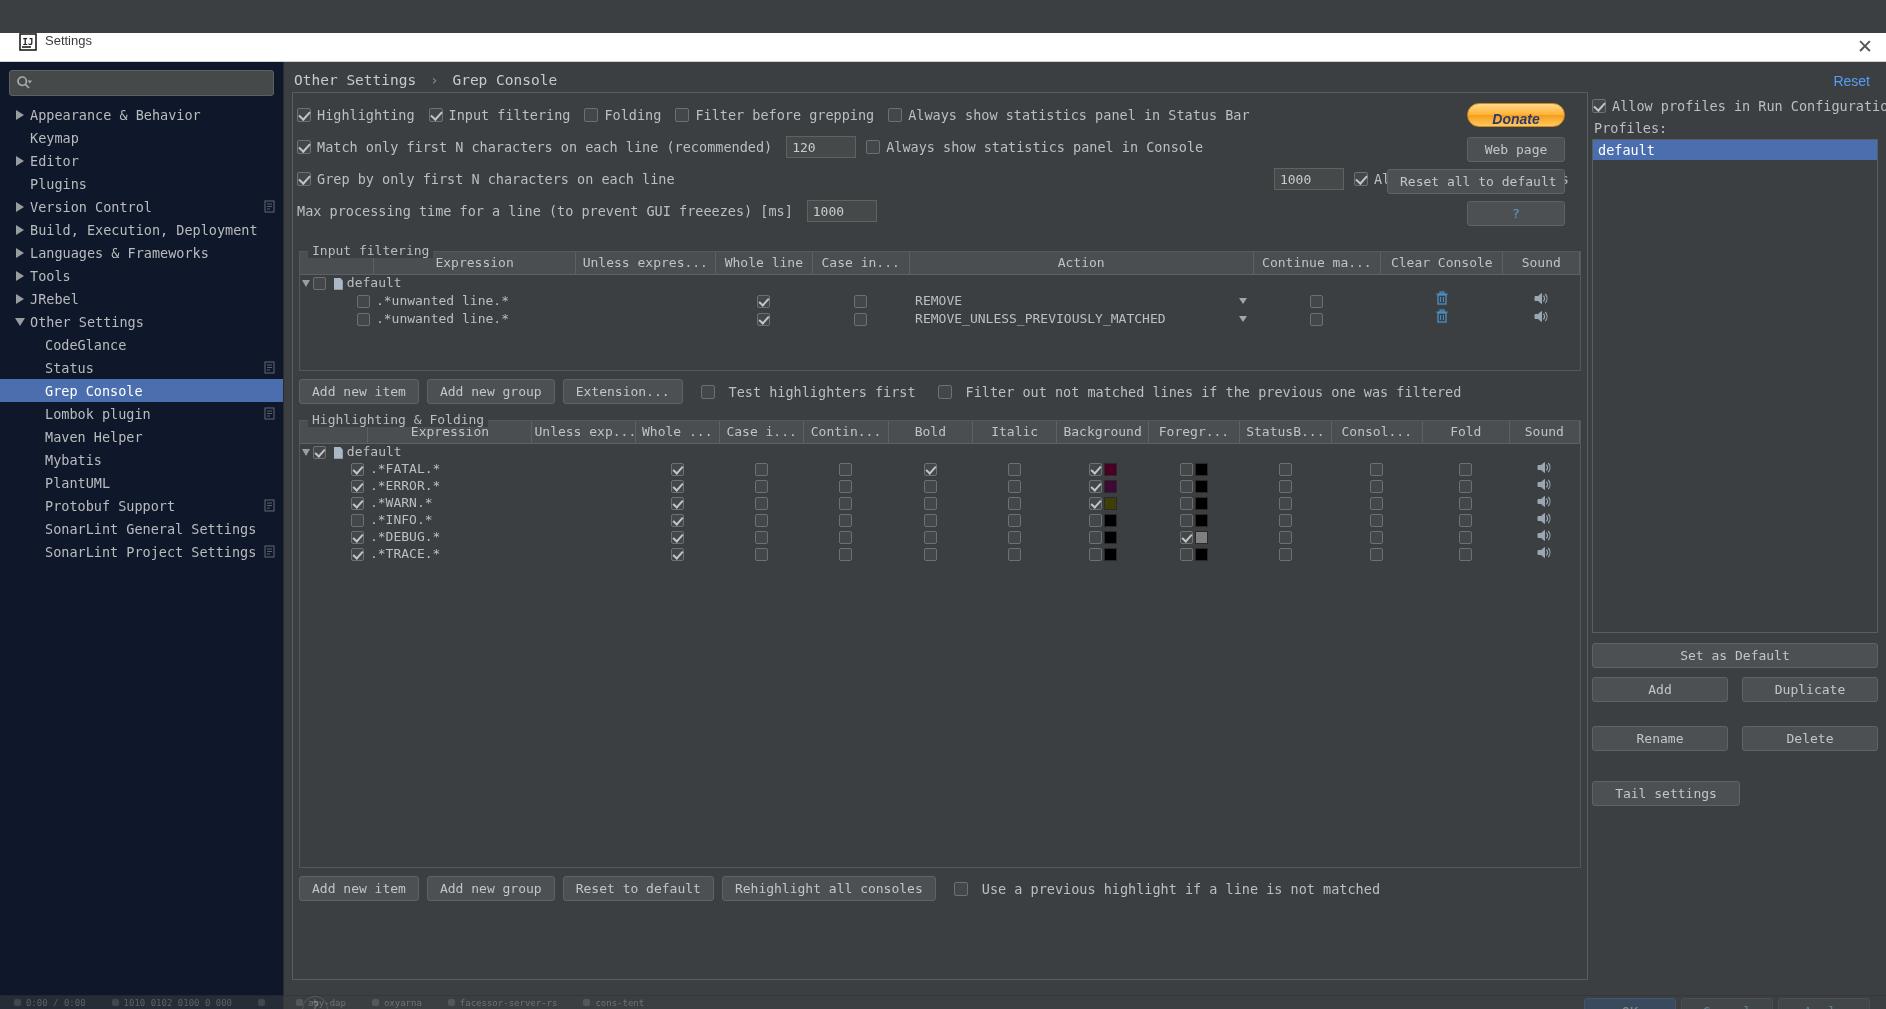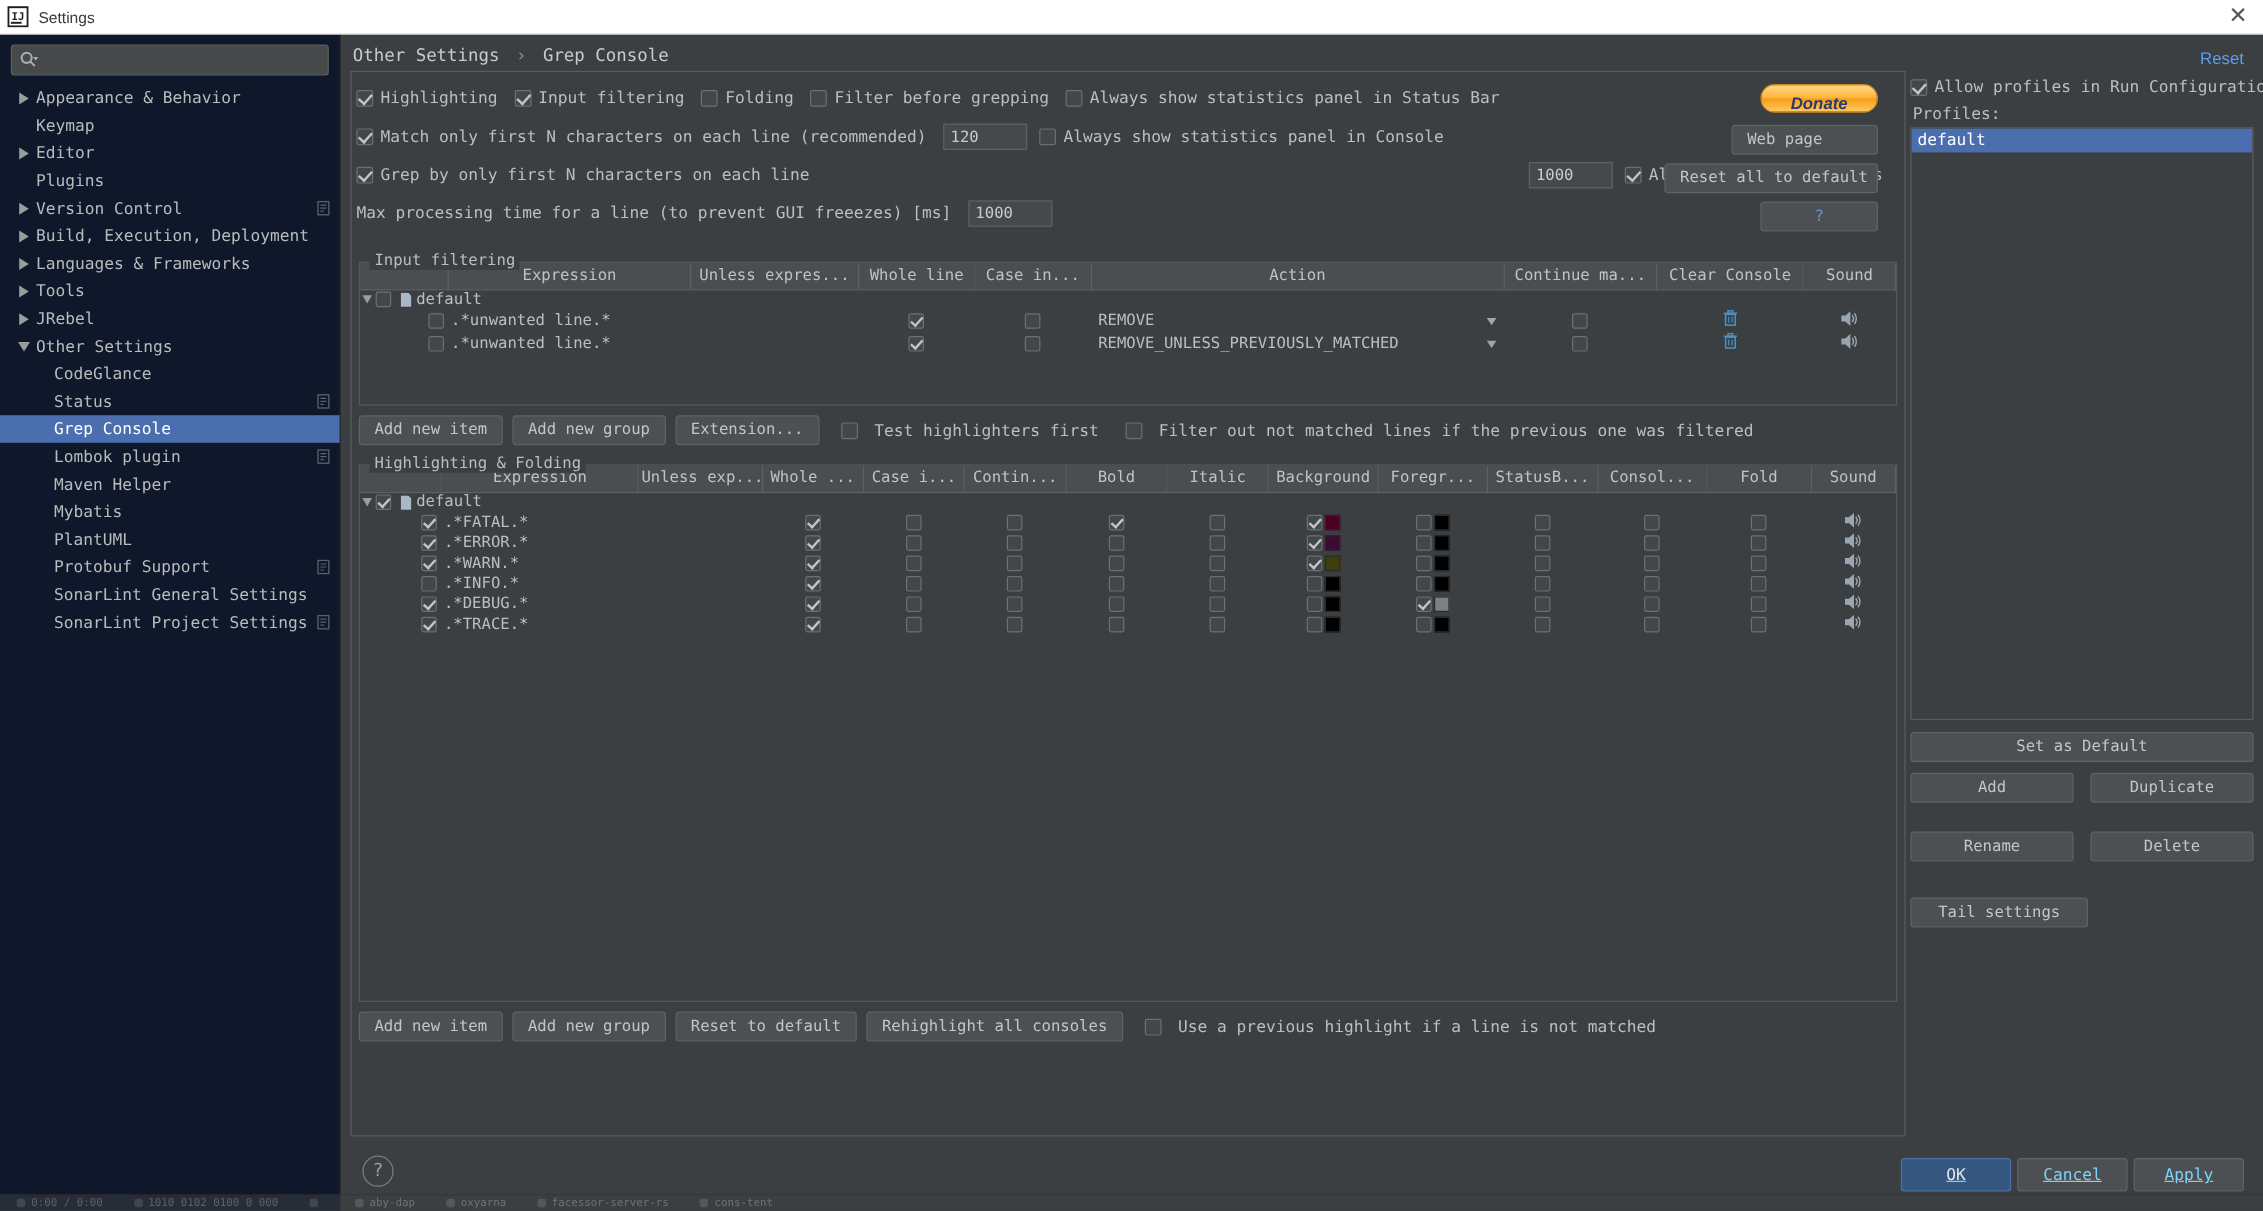--- a/index.html
+++ b/index.html
@@ -6,22 +6,22 @@
   html,body { width:1886px; height:1009px; overflow:hidden; }
   body {
     font-family: "DejaVu Sans Mono", "Liberation Mono", monospace;
     background:#3c3f41;
     color:#bbbbbb;
     font-size:13.5px;
     -webkit-font-smoothing:antialiased;
   }
   
   #titlebar{
-    height:29px; background:#ffffff; display:flex; align-items:center;
-    padding:0 6px; position:relative; border-bottom:1px solid #d0d0d0;
+    height:29px; background:#ffffff; display:flex; align-items:flex-start;
+    padding:0 19px; position:relative; border-bottom:1px solid #d0d0d0;margin-top:33px;
   }
   #titlebar .tb-icon{ width:18px;height:18px;margin-right:8px; flex:0 0 auto;}
   #titlebar .tb-title{ color:#3a3a3a; font-size:13px; font-family:"Liberation Sans",sans-serif;}
   #titlebar .tb-close{ position:absolute; right:10px; top:3px; width:22px;height:22px;
      color:#555; font-size:19px; line-height:22px; text-align:center; cursor:pointer;
      font-family:"Liberation Sans",sans-serif;}
 
   
   #root{ display:flex; height:980px; background:#3c3f41;}
 
@@ -68,21 +68,21 @@
   .lbl{ margin-right:14px; white-space:nowrap; font-size:13.5px; color:#bcbfc1;}
   .tf{ width:70px; height:22px; background:#45494a; border:1px solid #5f6263; color:#c9cccd;
        font-family:inherit; font-size:13px; padding:0 5px; margin-right:10px;}
   .btn{ background:#4c5052; border:1px solid #5f6365; color:#c3c6c8; font-family:inherit;
         font-size:13px; padding:4px 12px; border-radius:3px; cursor:pointer; white-space:nowrap;}
   #donate{ position:absolute; right:22px; top:10px; width:98px; height:24px;
      border-radius:13px; border:1px solid #c98a23;
      background:linear-gradient(180deg,#ffd88a 0%,#ffb339 48%,#f59e19 52%,#ffc960 100%);
      color:#2b3a6b; font-weight:bold; font-style:italic; font-size:14px;
      font-family:Liberation Sans, sans-serif; text-align:center; line-height:22px; cursor:pointer;}
-  #webpage{ position:absolute; right:22px; top:44px; width:122px; text-align:left;}
+  #webpage{ position:absolute; right:22px; top:44px; width:98px; text-align:center;}
   #resetall{ position:absolute; right:22px; top:76px; width:178px; text-align:center;}
   #helpbtn{ position:absolute; right:22px; top:108px; width:98px; text-align:center; color:#5e9ad1;}
 
   
   .grp{ position:relative; margin:8px 6px 0 6px; border:1px solid #555859; padding:0;}
   .grp > .glegend{ position:absolute; top:-9px; left:8px; background:#3c3f41; padding:0 4px;
         font-size:13px; color:#bbbebf;}
 
   
   table.gt{ width:100%; border-collapse:collapse; table-layout:fixed;}

